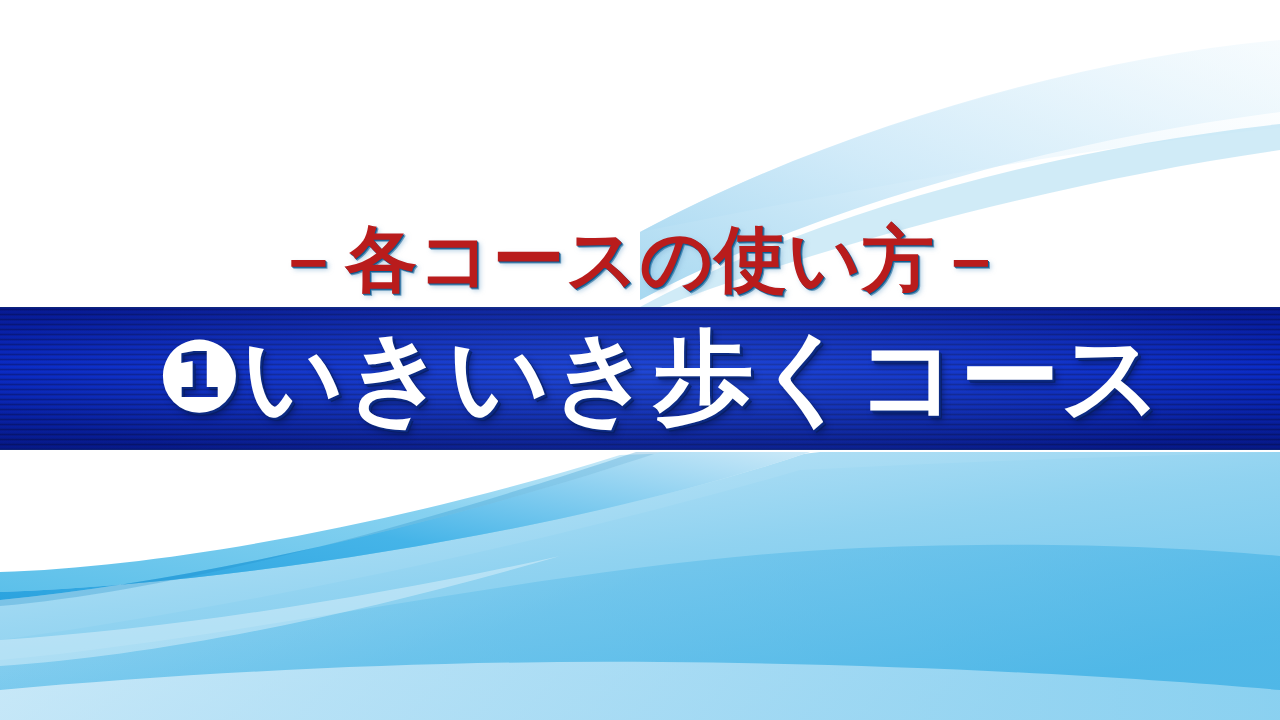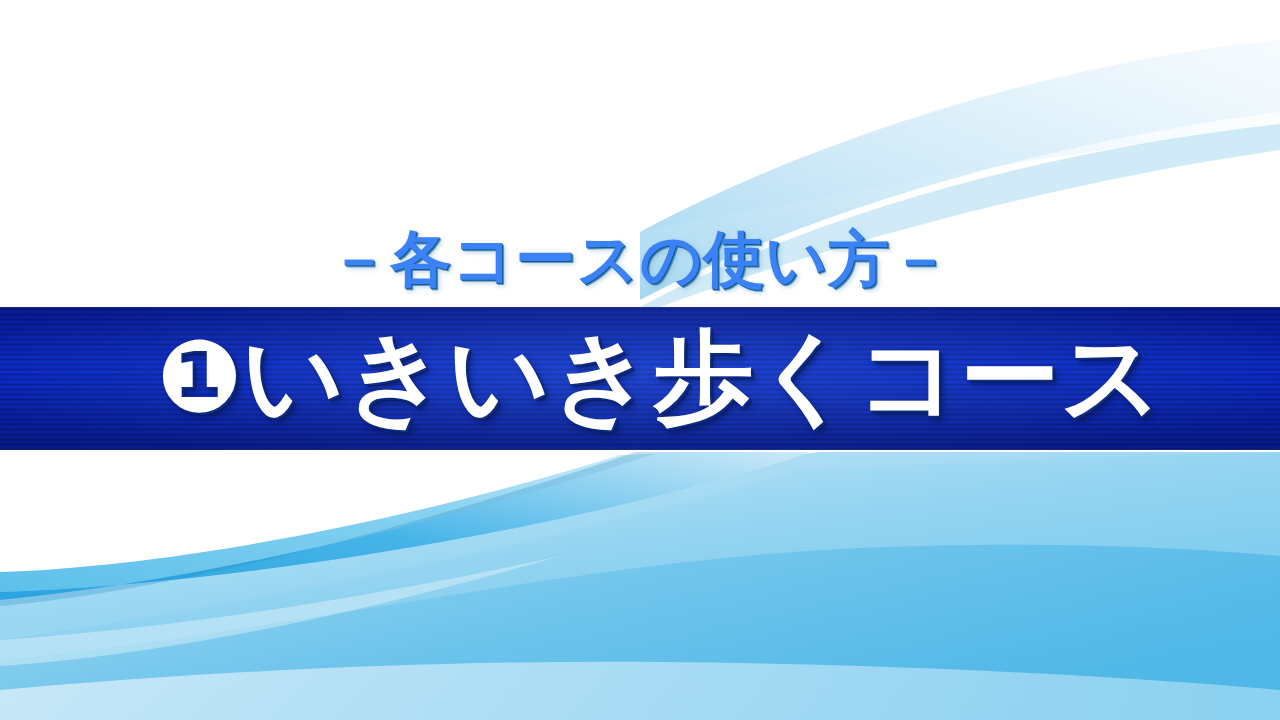--- a/index.html
+++ b/index.html
@@ -38,24 +38,24 @@
     left: 0;
     top: 212px;
     width: 1280px;
     height: 86px;
     z-index: 4;
     display: flex;
     align-items: center;
     justify-content: center;
   }
   #subtitle-text {
-    font-size: 61px;
+    font-size: 72px;
     font-weight: 700;
     letter-spacing: 0.012em;
-    color: #3b82f6;
+    color: #b91c1c;
     white-space: nowrap;
     line-height: 1;
     text-shadow:
        1px 1px 0 #0e5c92,
        2px 2px 0 rgba(14,92,146,0.55),
        3px 3px 5px rgba(120,170,205,0.55);
     margin-top: 7px;
   }
 
   

